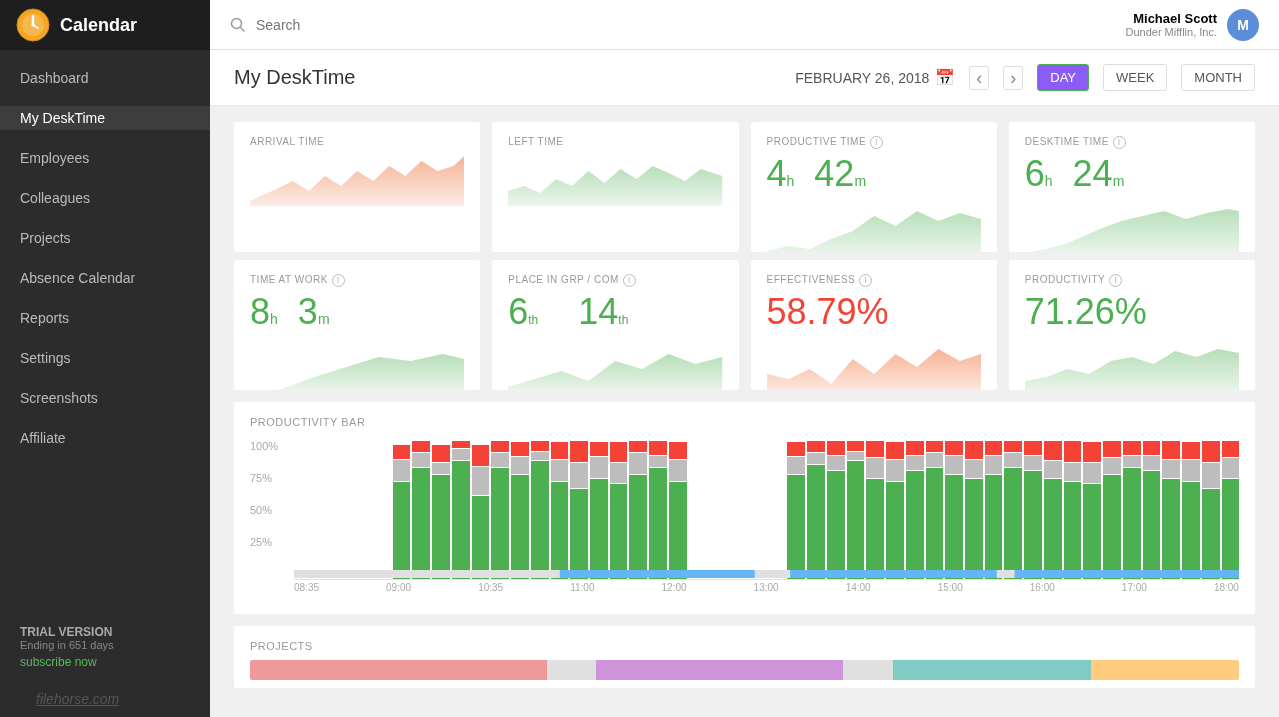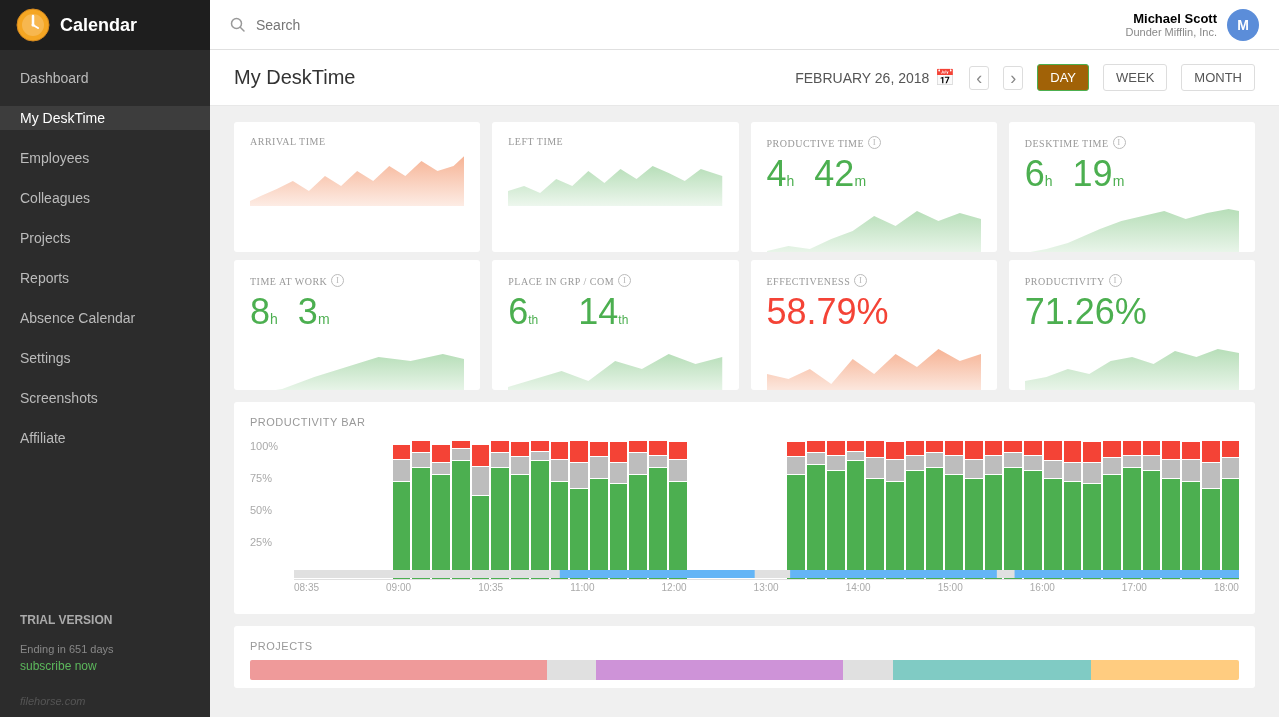--- a/index.html
+++ b/index.html
@@ -42,27 +42,28 @@
       margin-top: 16px;
     }
     .sidebar-item.active { background: #3d3d3d; color: #fff; }
     #sidebar-bottom {
       margin-top: auto;
       padding: 16px 20px;
       font-size: 12px;
       color: #888;
     }
     #trial-label { font-weight: bold; color: #aaa; font-size: 12px; }
-    #trial-days { color: #888; font-size: 11px; margin-top: 16px; }
+    #trial-days { color: #888; font-size: 11px; margin-top: 0; }
     #subscribe-link { color: #5cb85c; font-size: 12px; cursor: pointer; text-decoration: none; margin-top: 4px; display: block; }
     #filehorse-watermark {
-      padding: 6px 20px 10px;
+      padding: 6px 36px 10px;
       color: #555;
-      font-size: 11px;
+      font-size: 14px;
       font-style: italic;
+      text-decoration: underline;
     }
 
     
     #main {
       flex: 1;
       display: flex;
       flex-direction: column;
       background: #f0f0f0;
       overflow-y: auto;
     }
@@ -153,21 +154,21 @@
     .period-btn {
       padding: 5px 12px;
       font-size: 13px;
       cursor: pointer;
       border: 1px solid #ddd;
       background: #fff;
       color: #555;
       border-radius: 3px;
     }
     .period-btn.active {
-      background: #a16207;
+      background: #8b5cf6;
       color: #fff;
       border-color: #4caf50;
     }
 
     
     #stats-grid {
       display: grid;
       grid-template-columns: repeat(4, 1fr);
       gap: 12px;
       padding: 16px 24px 8px;
@@ -181,23 +182,22 @@
       display: flex;
       flex-direction: column;
     }
     .stat-label {
       font-size: 10px;
       color: #999;
       letter-spacing: 0.5px;
       text-transform: uppercase;
       margin-bottom: 4px;
       display: flex;
-      align-items: flex-end;
+      align-items: flex-start;
       gap: 4px;
-      font-family: Liberation Serif, serif;
     }
     .stat-value {
       font-size: 36px;
       font-weight: 300;
       margin-bottom: 6px;
     }
     .stat-value .unit { font-size: 14px; font-weight: 400; vertical-align: baseline; }
     .stat-value.orange { color: #f47c3c; }
     .stat-value.green { color: #4caf50; }
     .stat-value.red { color: #f44336; }
@@ -343,24 +343,24 @@
   <div class="sidebar-item">
     <span>Employees</span>
   </div>
   <div class="sidebar-item">
     <span>Colleagues</span>
   </div>
   <div class="sidebar-item">
     <span>Projects</span>
   </div>
   <div class="sidebar-item">
+    <span>Absence Calendar</span>
+  </div>
+  <div class="sidebar-item">
     <span>Reports</span>
-  </div>
-  <div class="sidebar-item">
-    <span>Absence Calendar</span>
   </div>
   <div class="sidebar-item">
     <span>Settings</span>
   </div>
   <div class="sidebar-item">
     <span>Screenshots</span>
   </div>
   <div class="sidebar-item">
     <span>Affiliate</span>
   </div>
@@ -468,21 +468,21 @@
       </div>
     </div>
 
     <div class="stat-card">
       <div class="stat-label">
         <span>DESKTIME TIME</span>
         <span class="info-icon">i</span>
       </div>
       <div class="stat-value green">
         <span>6</span><span class="unit">h</span>
-        &nbsp;<span>19</span><span class="unit">m</span>
+        &nbsp;<span>24</span><span class="unit">m</span>
       </div>
       <div class="stat-chart">
         <svg class="mini-chart" viewBox="0 0 200 55" preserveAspectRatio="none">
           <defs>
               <linearGradient id="gg3" x1="0" y1="0" x2="0" y2="1">
                 <stop offset="0%" stop-color="#a5d6a7" stop-opacity="0.8"></stop>
                 <stop offset="100%" stop-color="#a5d6a7" stop-opacity="0.2"></stop>
               </linearGradient>
             </defs>
           <path d="M0,52 L20,48 L40,42 L55,35 L70,28 L90,20 L110,15 L130,10 L150,18 L170,12 L190,8 L200,10 L200,55 L0,55 Z" fill="url(#gg3)"></path>

